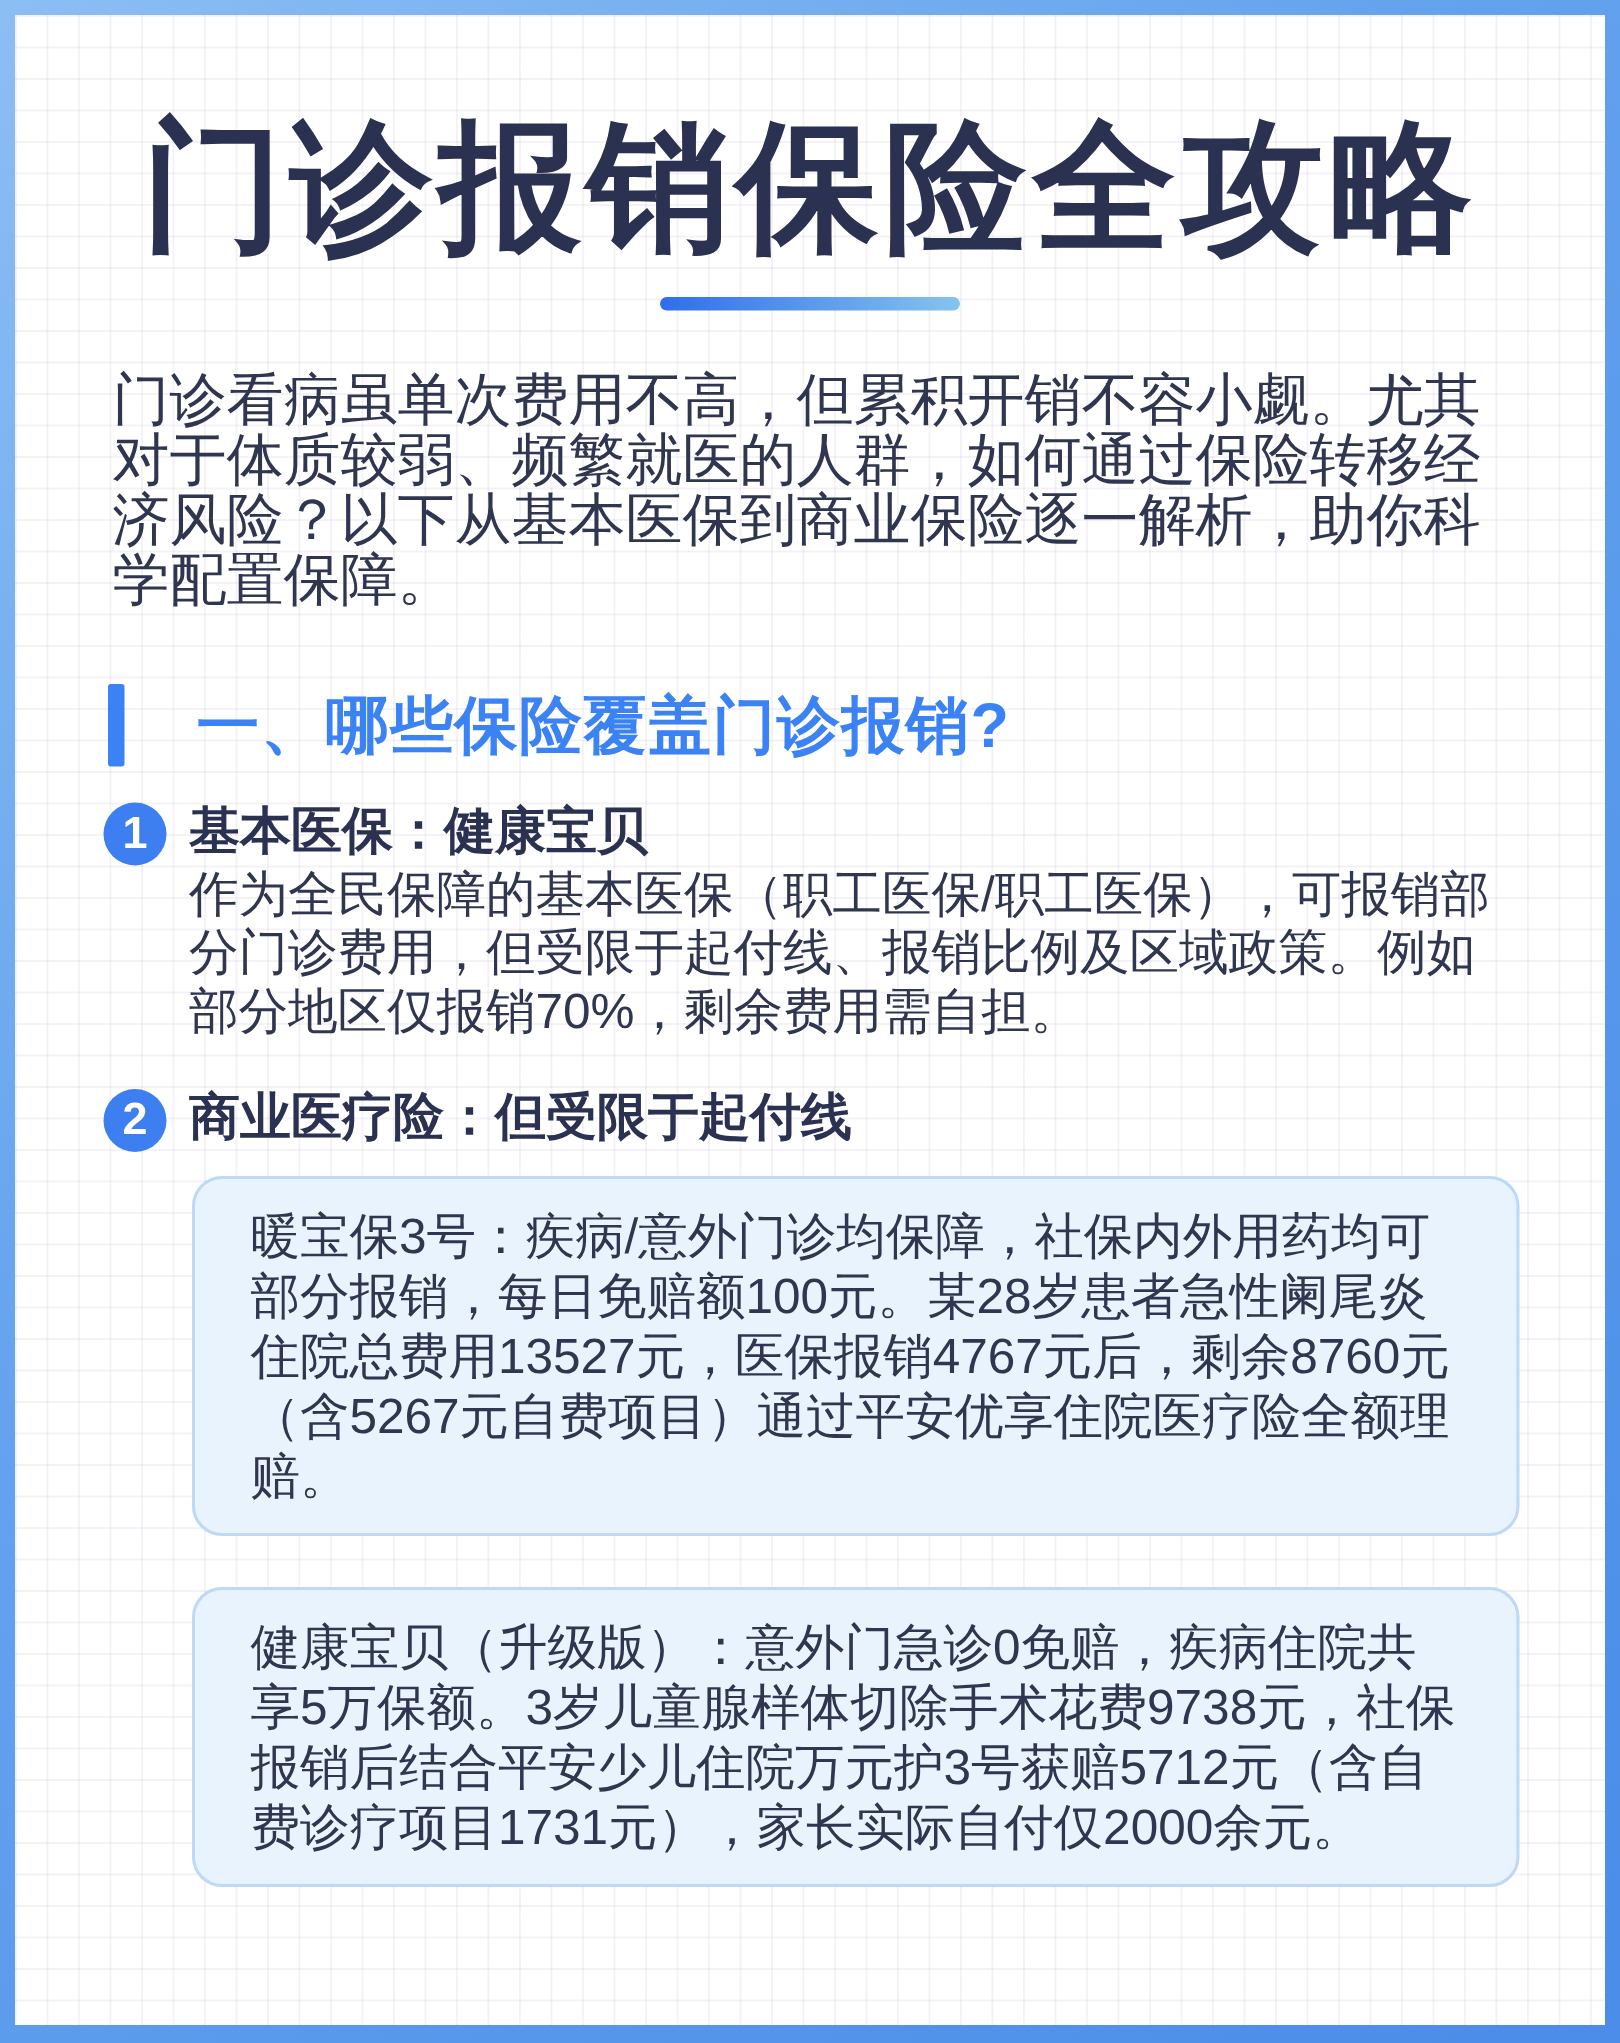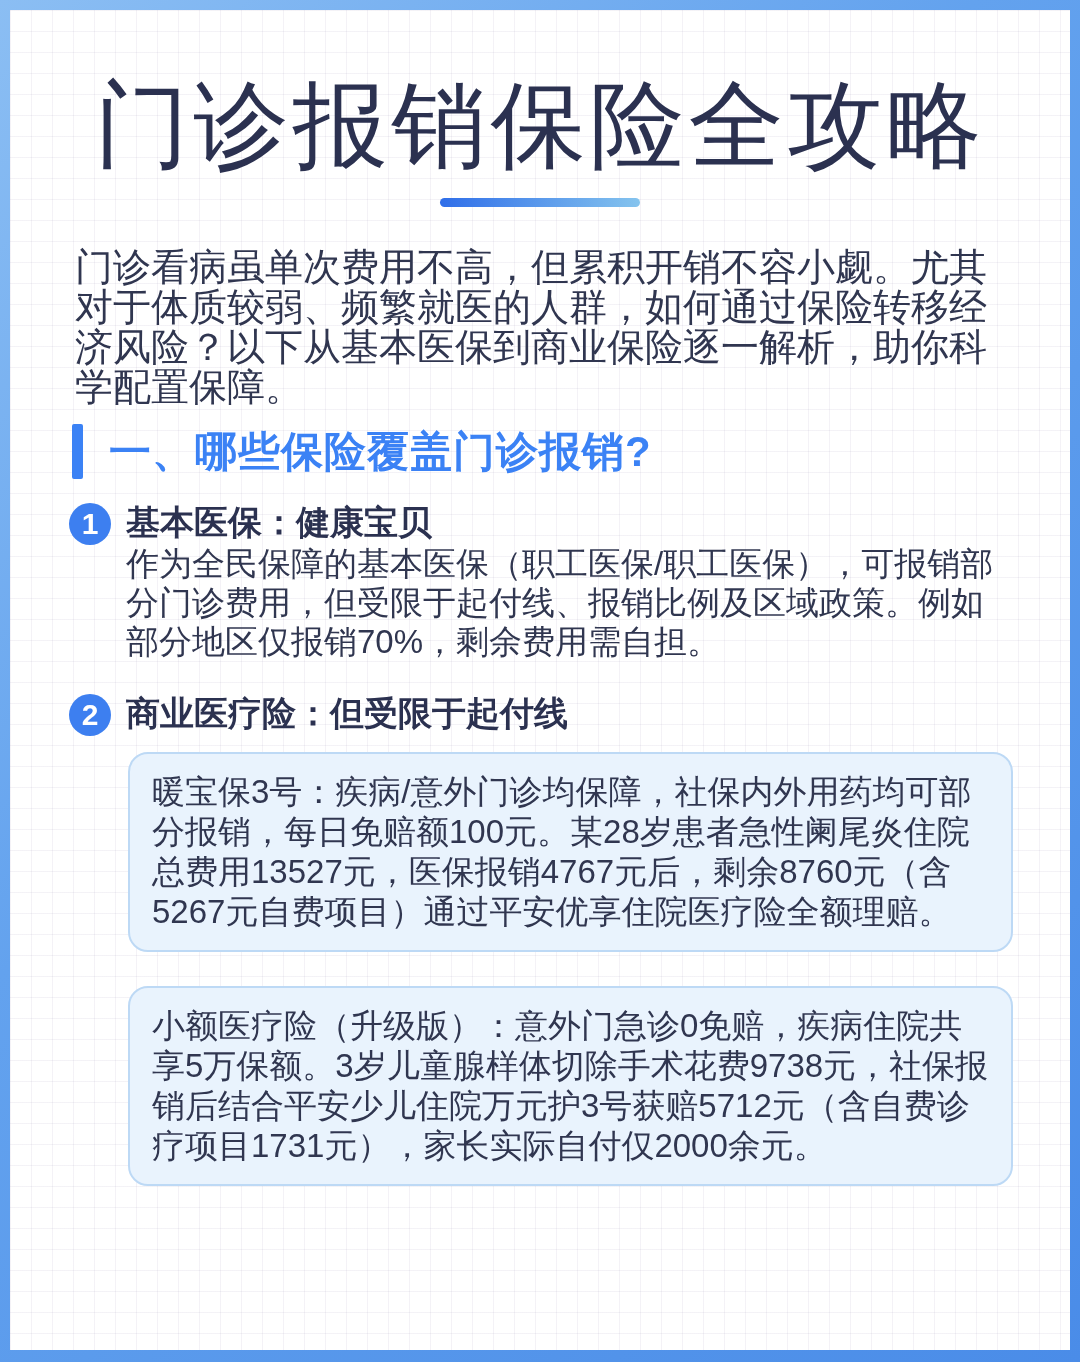--- a/index.html
+++ b/index.html
@@ -19,41 +19,42 @@
       linear-gradient(rgba(186,176,204,0.16) 1px, transparent 1px),
       linear-gradient(90deg, rgba(186,176,204,0.16) 1px, transparent 1px);
     background-size: 21px 21px;
     overflow: hidden;
   }
   .page-title {
     margin: 63px 20px 0 20px;
     text-align: center;
     font-size: 95px;
     line-height: 105px;
-    font-weight: 400;
+    font-weight: 700;
     letter-spacing: 4px;
     color: #2b3150;
   }
   .title-underline {
     width: 200px;
     height: 9px;
     border-radius: 5px;
     margin: 20px auto 0 auto;
     background: linear-gradient(90deg, #2f6ee9 0%, #85c4ee 100%);
   }
   .intro {
     margin: 40px 60px 0 65px;
     font-size: 38px;
     line-height: 40px;
     color: #303650;
   }
   .section-heading {
-    margin: 17px 0 0 62px;
+    margin: 49px 0 0 62px;
     display: flex;
     align-items: flex-start;
+    gap: 22px;
   }
   .section-bar {
     width: 11px;
     height: 55px;
     border-radius: 2px;
     background: #3b82f5;
     flex-shrink: 0;
   }
   .section-text {
     margin-left: 26px;
@@ -93,21 +94,21 @@
     margin-top: 2px;
     font-size: 33px;
     line-height: 39px;
     color: #303650;
   }
   .product-box {
     margin: 16px 57px 0 118px;
     background: #e9f3fd;
     border: 2px solid #bdd9f5;
     border-radius: 20px;
-    padding: 18px 22px;
+    padding: 18px 37px;
     box-sizing: border-box;
   }
   .product-box + .product-box { margin-top: 34px; }
   .product-box p {
     margin: 0;
     font-size: 33px;
     line-height: 40px;
     color: #303650;
   }
 </style>
@@ -140,16 +141,16 @@
     <div class="item-content">
       <div class="item-title">商业医疗险：但受限于起付线</div>
     </div>
   </div>
 
   <div class="product-box">
     <p>暖宝保3号：疾病/意外门诊均保障，社保内外用药均可部分报销，每日免赔额100元。某28岁患者急性阑尾炎住院总费用13527元，医保报销4767元后，剩余8760元（含5267元自费项目）通过平安优享住院医疗险全额理赔。</p>
   </div>
 
   <div class="product-box">
-    <p>小额医疗险（升级版）：意外门急诊0免赔，疾病住院共享5万保额。3岁儿童腺样体切除手术花费9738元，社保报销后结合平安少儿住院万元护3号获赔5712元（含自费诊疗项目1731元），家长实际自付仅2000余元。</p>
+    <p>健康宝贝（升级版）：意外门急诊0免赔，疾病住院共享5万保额。3岁儿童腺样体切除手术花费9738元，社保报销后结合平安少儿住院万元护3号获赔5712元（含自费诊疗项目1731元），家长实际自付仅2000余元。</p>
   </div>
 
 </div>
 
 </body></html>

